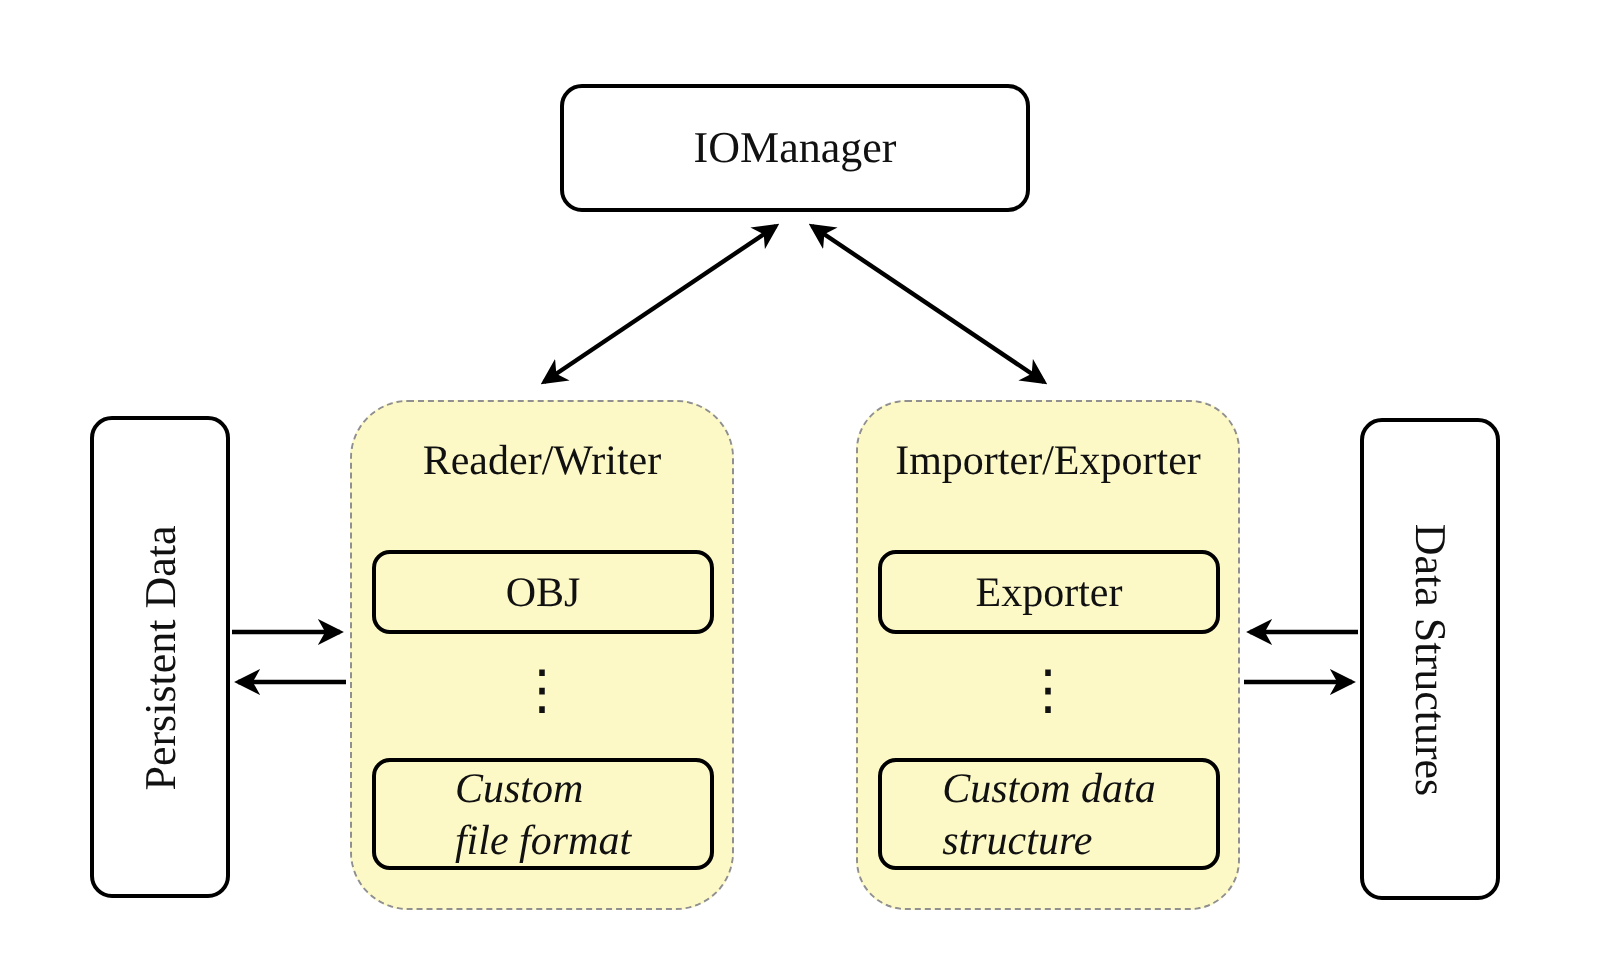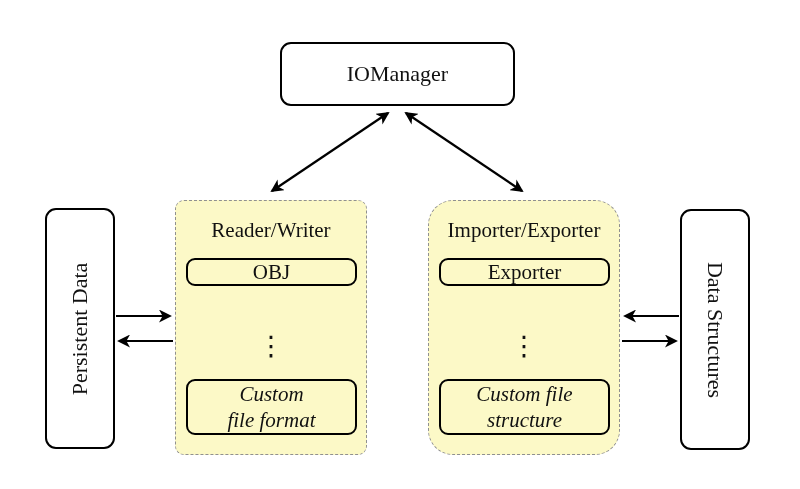--- a/index.html
+++ b/index.html
@@ -34,51 +34,51 @@
   .arrows line { stroke: var(--arrow); stroke-width: 2.2; }
   .arrows .arrowhead { fill: var(--arrow); }
 
   .node {
     position: absolute;
     border: 2.5px solid var(--node-border);
     background: var(--node-fill);
     display: flex;
     align-items: center;
     justify-content: center;
-    text-align: center;
+    text-align: left;
   }
   .iomanager {
     left: 280px; top: 42px; width: 235px; height: 64px;
     border-radius: 11px;
     font-size: 22px;
   }
   .group {
     position: absolute;
     top: 200px; width: 192px; height: 255px;
     background: var(--group-fill);
     border: 1.6px dashed var(--group-border);
     border-radius: 9px;
   }
-  .group-left  { left: 175px; }
+  .group-left  { left: 175px; border-radius: 29px; }
   .group-right { left: 428px; border-radius: 25px; }
   .group-title {
     position: absolute;
     top: 18px; left: 0; width: 100%;
     text-align: center;
     font-size: 21px;
     line-height: 1.1;
   }
   .inner {
     left: 10px; width: 171px;
     background: var(--group-fill);
     border-radius: 9px;
     font-size: 21px;
     line-height: 1.25;
   }
-  .inner-top    { top: 57px;  height: 28px; }
+  .inner-top    { top: 74px;  height: 42px; }
   .inner-bottom { top: 178px; height: 56px; }
   .inner .two-line { display: block; font-style: italic; }
   .dots {
     position: absolute;
     top: 131px; left: 0; width: 100%;
     text-align: center;
     font-family: "DejaVu Sans", sans-serif;
     font-size: 27px;
     line-height: 1;
     color: var(--text);
@@ -131,21 +131,21 @@
   </div>
 
   <div class="group group-right">
     <div class="group-title">Importer/Exporter</div>
     <div class="node inner inner-top">
       <span>Exporter</span>
     </div>
     <div class="dots">⋮</div>
     <div class="node inner inner-bottom">
       <span>
-        <span class="two-line">Custom file</span>
+        <span class="two-line">Custom data</span>
         <span class="two-line">structure</span>
       </span>
     </div>
   </div>
 
   <div class="node side side-left">
     <span class="rot-ccw">Persistent Data</span>
   </div>
 
   <div class="node side side-right">

